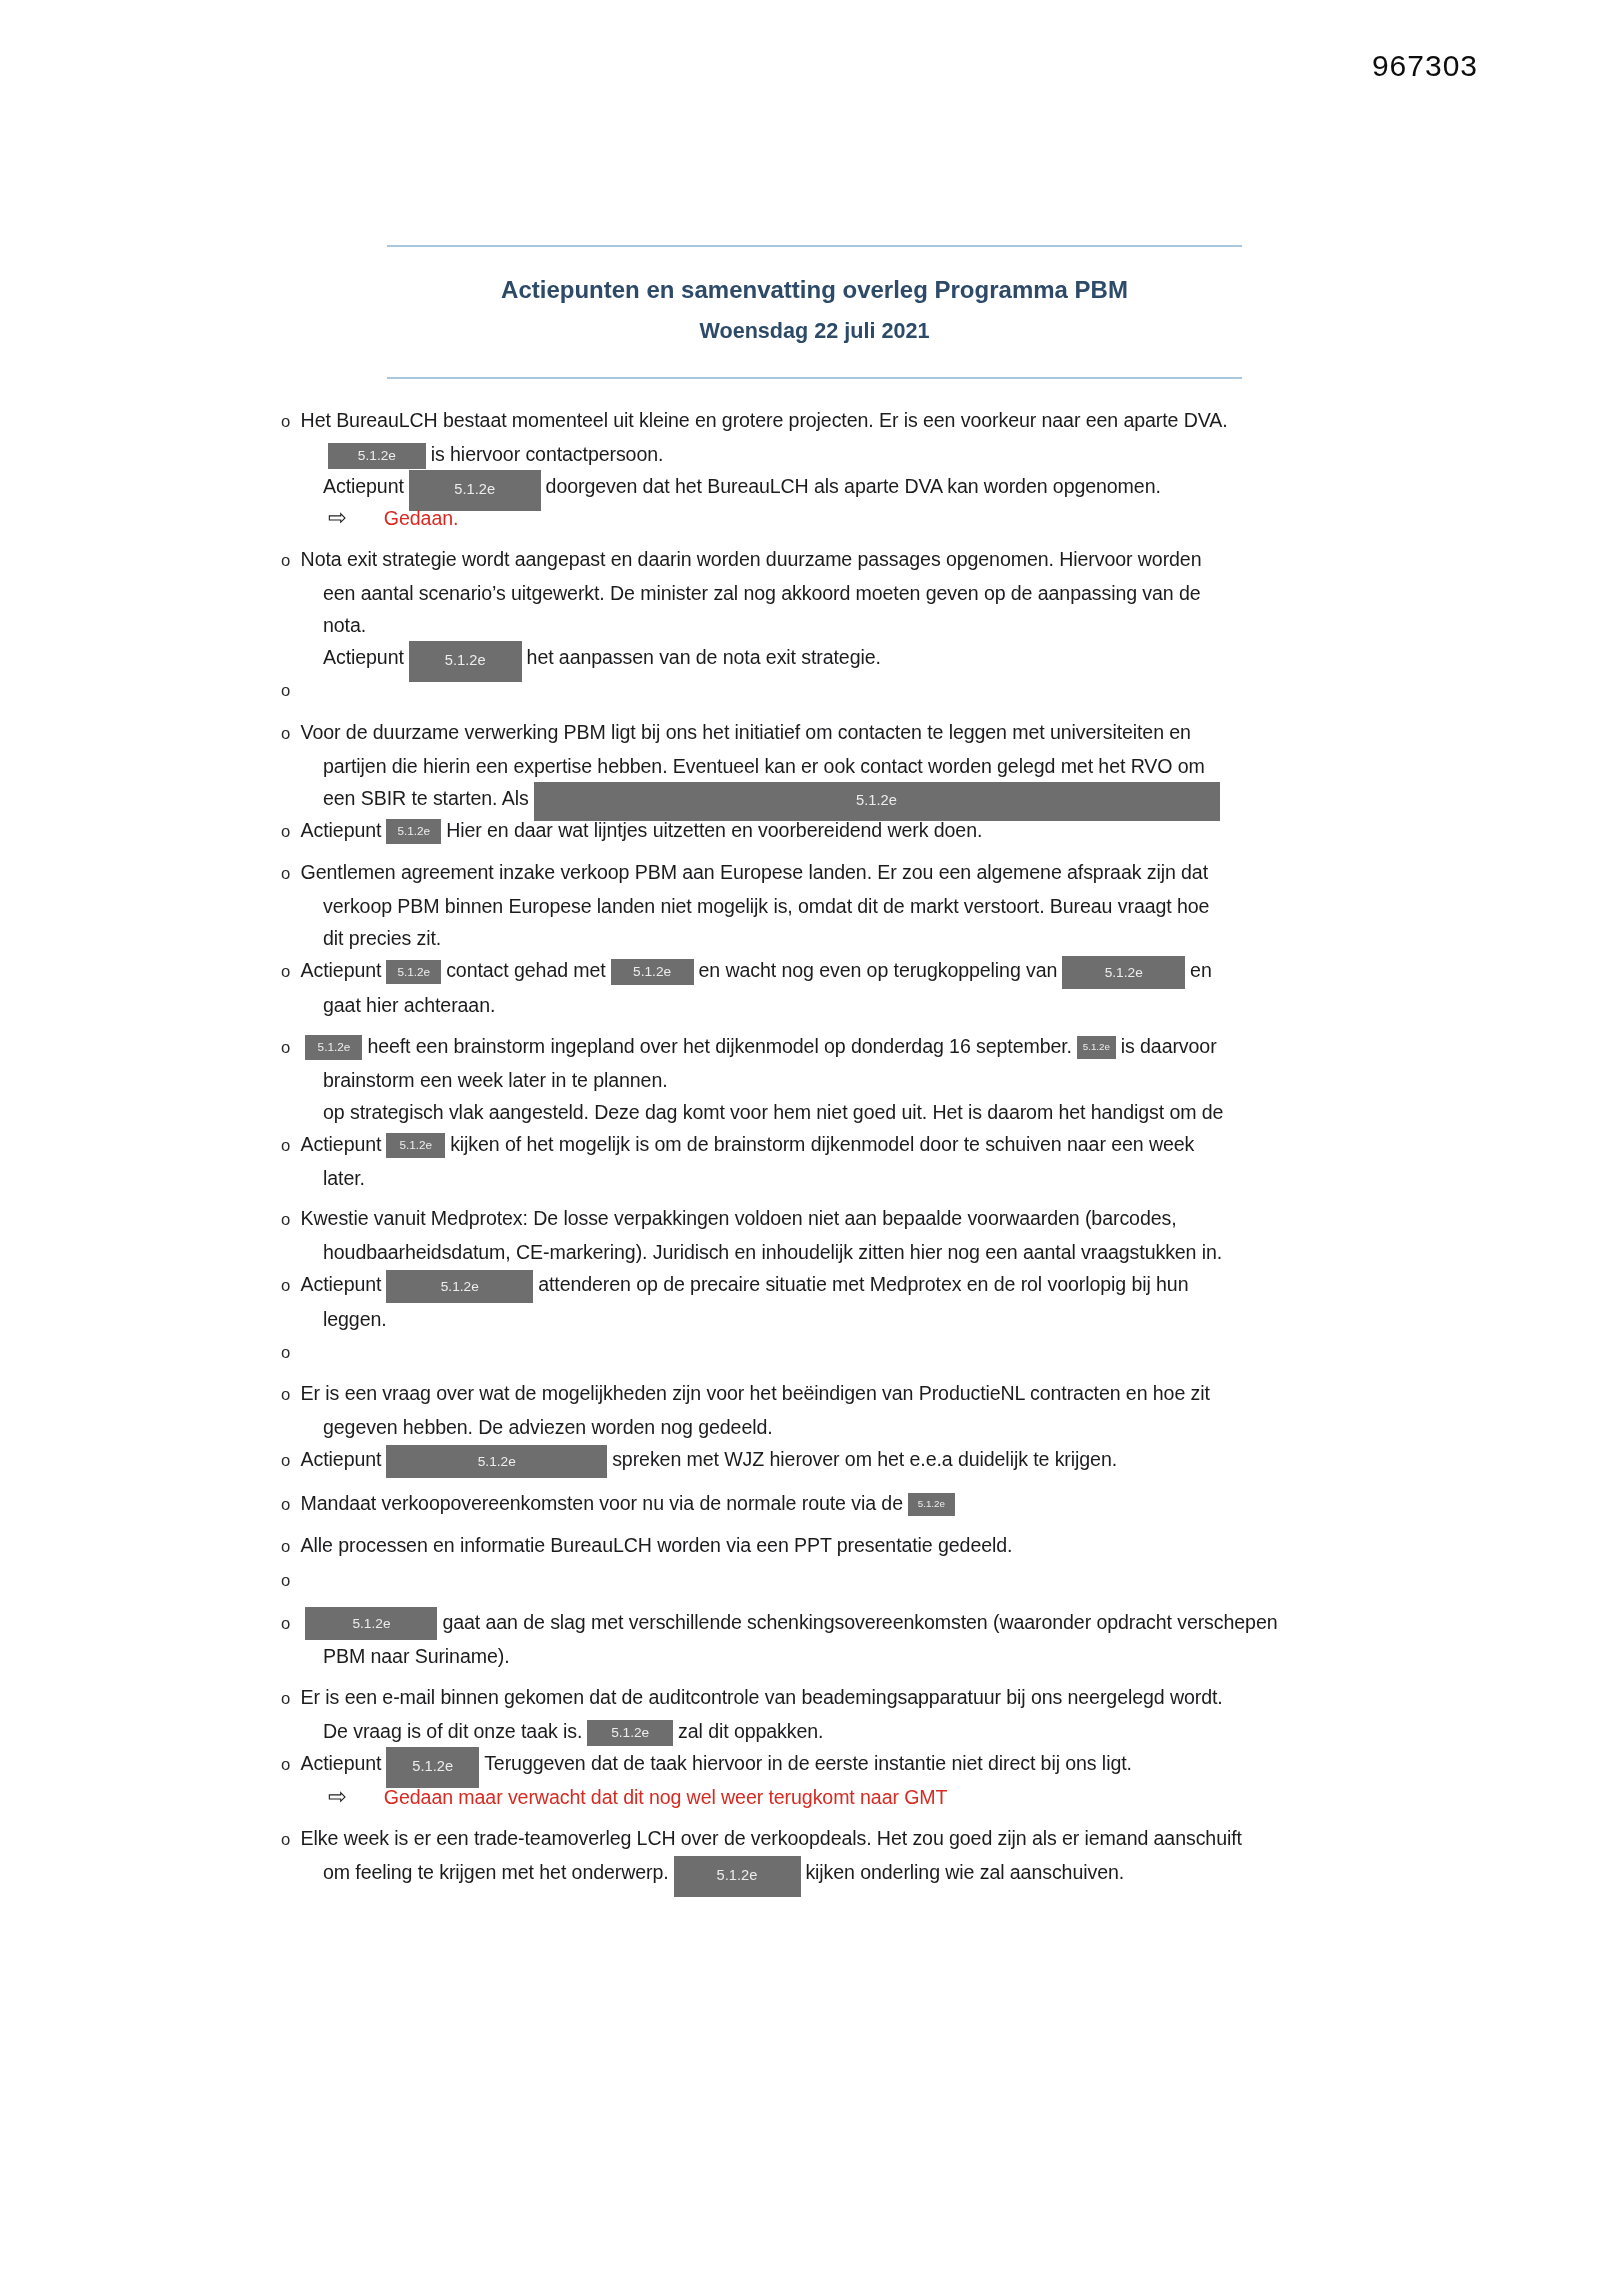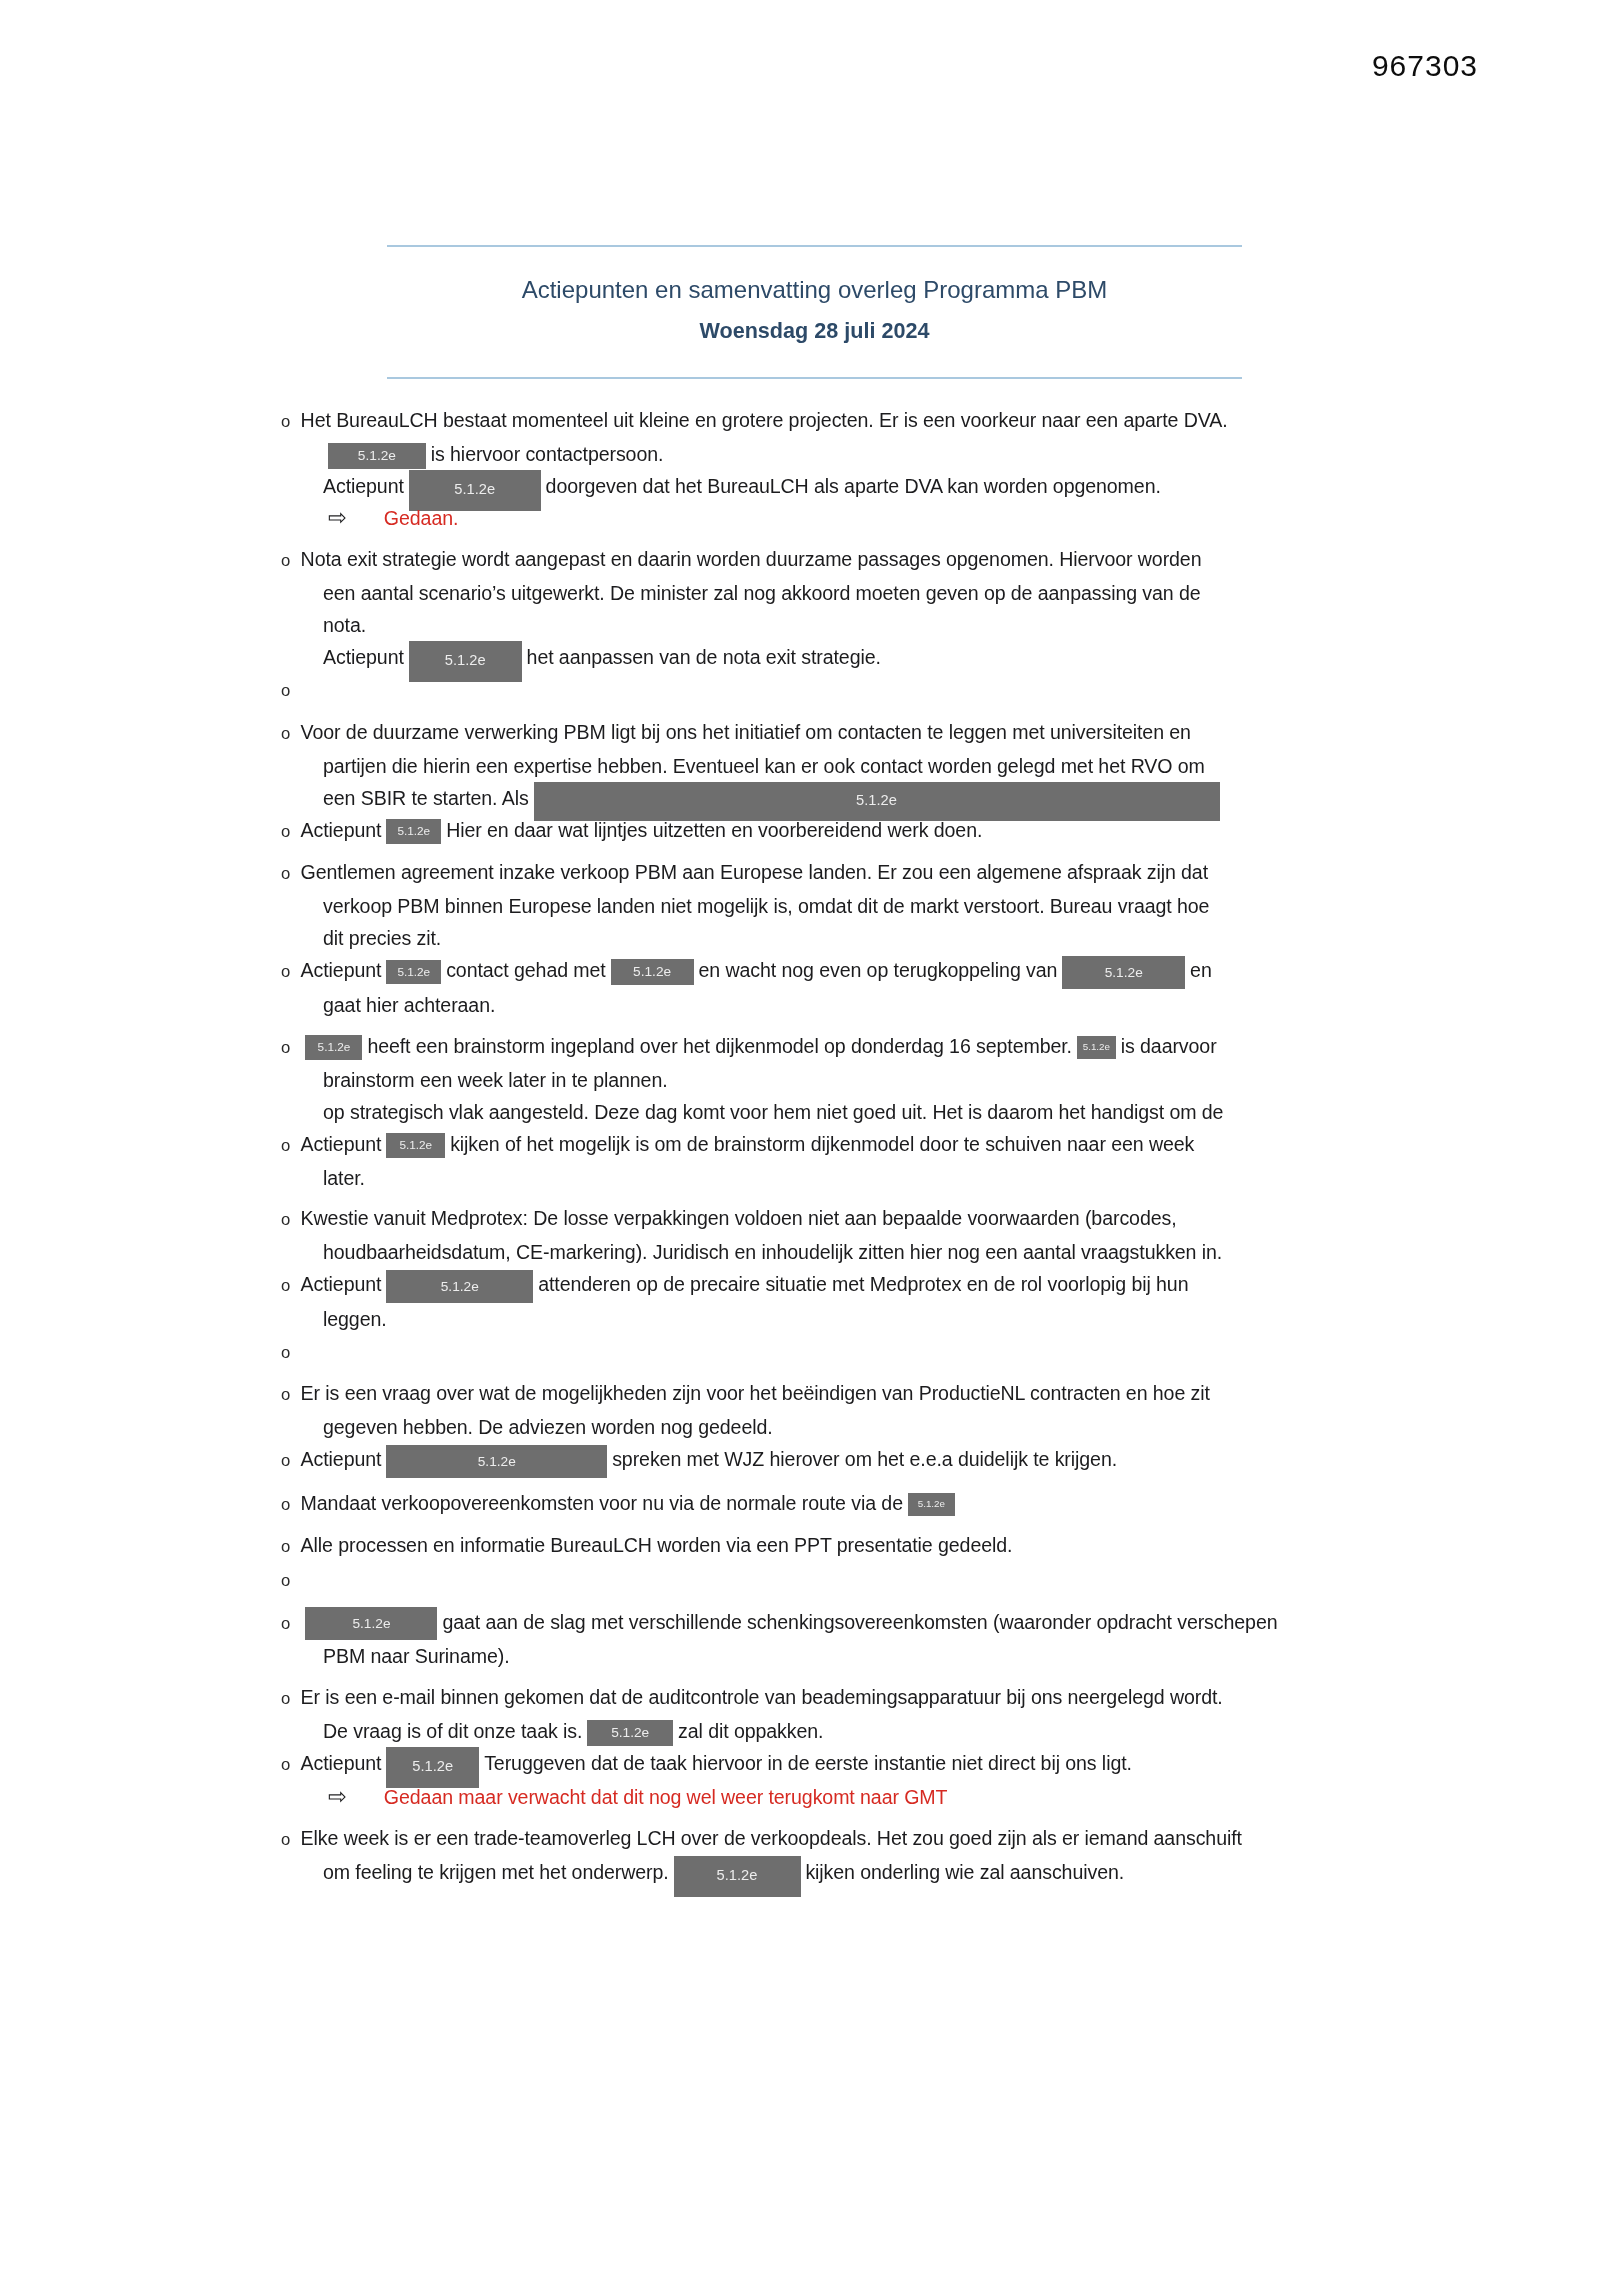--- a/index.html
+++ b/index.html
@@ -6,21 +6,21 @@
   body{
     width:1621px;height:2292px;position:relative;background:#ffffff;
     font-family:"Liberation Sans",sans-serif;color:#1d1d1f;overflow:hidden;
   }
   .docnum{
     position:absolute;top:49px;right:143px;
     font-size:30px;letter-spacing:1px;color:#0d0d0d;
   }
   .header{position:absolute;left:387px;top:245px;width:855px;text-align:center;}
   .rule{height:2px;background:var(--accent-rule,#a9c8df);}
-  .title{font-size:24px;font-weight:normal;color:var(--title-text,#2d4a68);margin-top:29px;}
+  .title{font-size:24px;font-weight:bold;color:var(--title-text,#2d4a68);margin-top:29px;}
   .subtitle{font-size:21.6px;font-weight:bold;color:var(--title-text,#2d4a68);margin-top:13.7px;margin-bottom:33px;}
   .docbody{
     position:absolute;left:281px;top:404px;width:1255px;
     font-size:19.6px;line-height:32px;color:#1c1c1e;
   }
   .section{margin-bottom:8.8px;}
   .line{white-space:nowrap;}
   .line.indent{padding-left:42px;}
   .line.arrowline{padding-left:47px;}
   .bullet{display:inline-block;width:19.6px;font-size:16.7px;color:#2a2a2a;}
@@ -40,21 +40,21 @@
   .redact.big{font-size:14.7px;height:39px;line-height:37px;vertical-align:top;margin-bottom:-11.8px;}
 </style>
 </head>
 <body>
 
 <div class="docnum">967303</div>
 
 <div class="header">
   <div class="rule"></div>
   <div class="title">Actiepunten en samenvatting overleg Programma PBM</div>
-  <div class="subtitle">Woensdag 28 juli 2024</div>
+  <div class="subtitle">Woensdag 22 juli 2021</div>
   <div class="rule"></div>
 </div>
 
 <div class="docbody">
     <div class="section">
       <div class="line"><span class="bullet">o</span><span class="seg ">Het BureauLCH bestaat momenteel uit kleine en grotere projecten. Er is een voorkeur naar een aparte DVA.</span></div>
       <div class="line indent"><span class="redact" style="width: 98px;">5.1.2e</span><span class="seg ">is hiervoor contactpersoon.</span></div>
       <div class="line indent"><span class="seg bold">Actiepunt</span><span class="redact tall" style="width: 132px;">5.1.2e</span><span class="seg ">doorgeven dat het BureauLCH als aparte DVA kan worden opgenomen.</span></div>
       <div class="line arrowline"><span class="arrow-g">⇨</span><span class="seg red">Gedaan.</span></div>
     </div>

